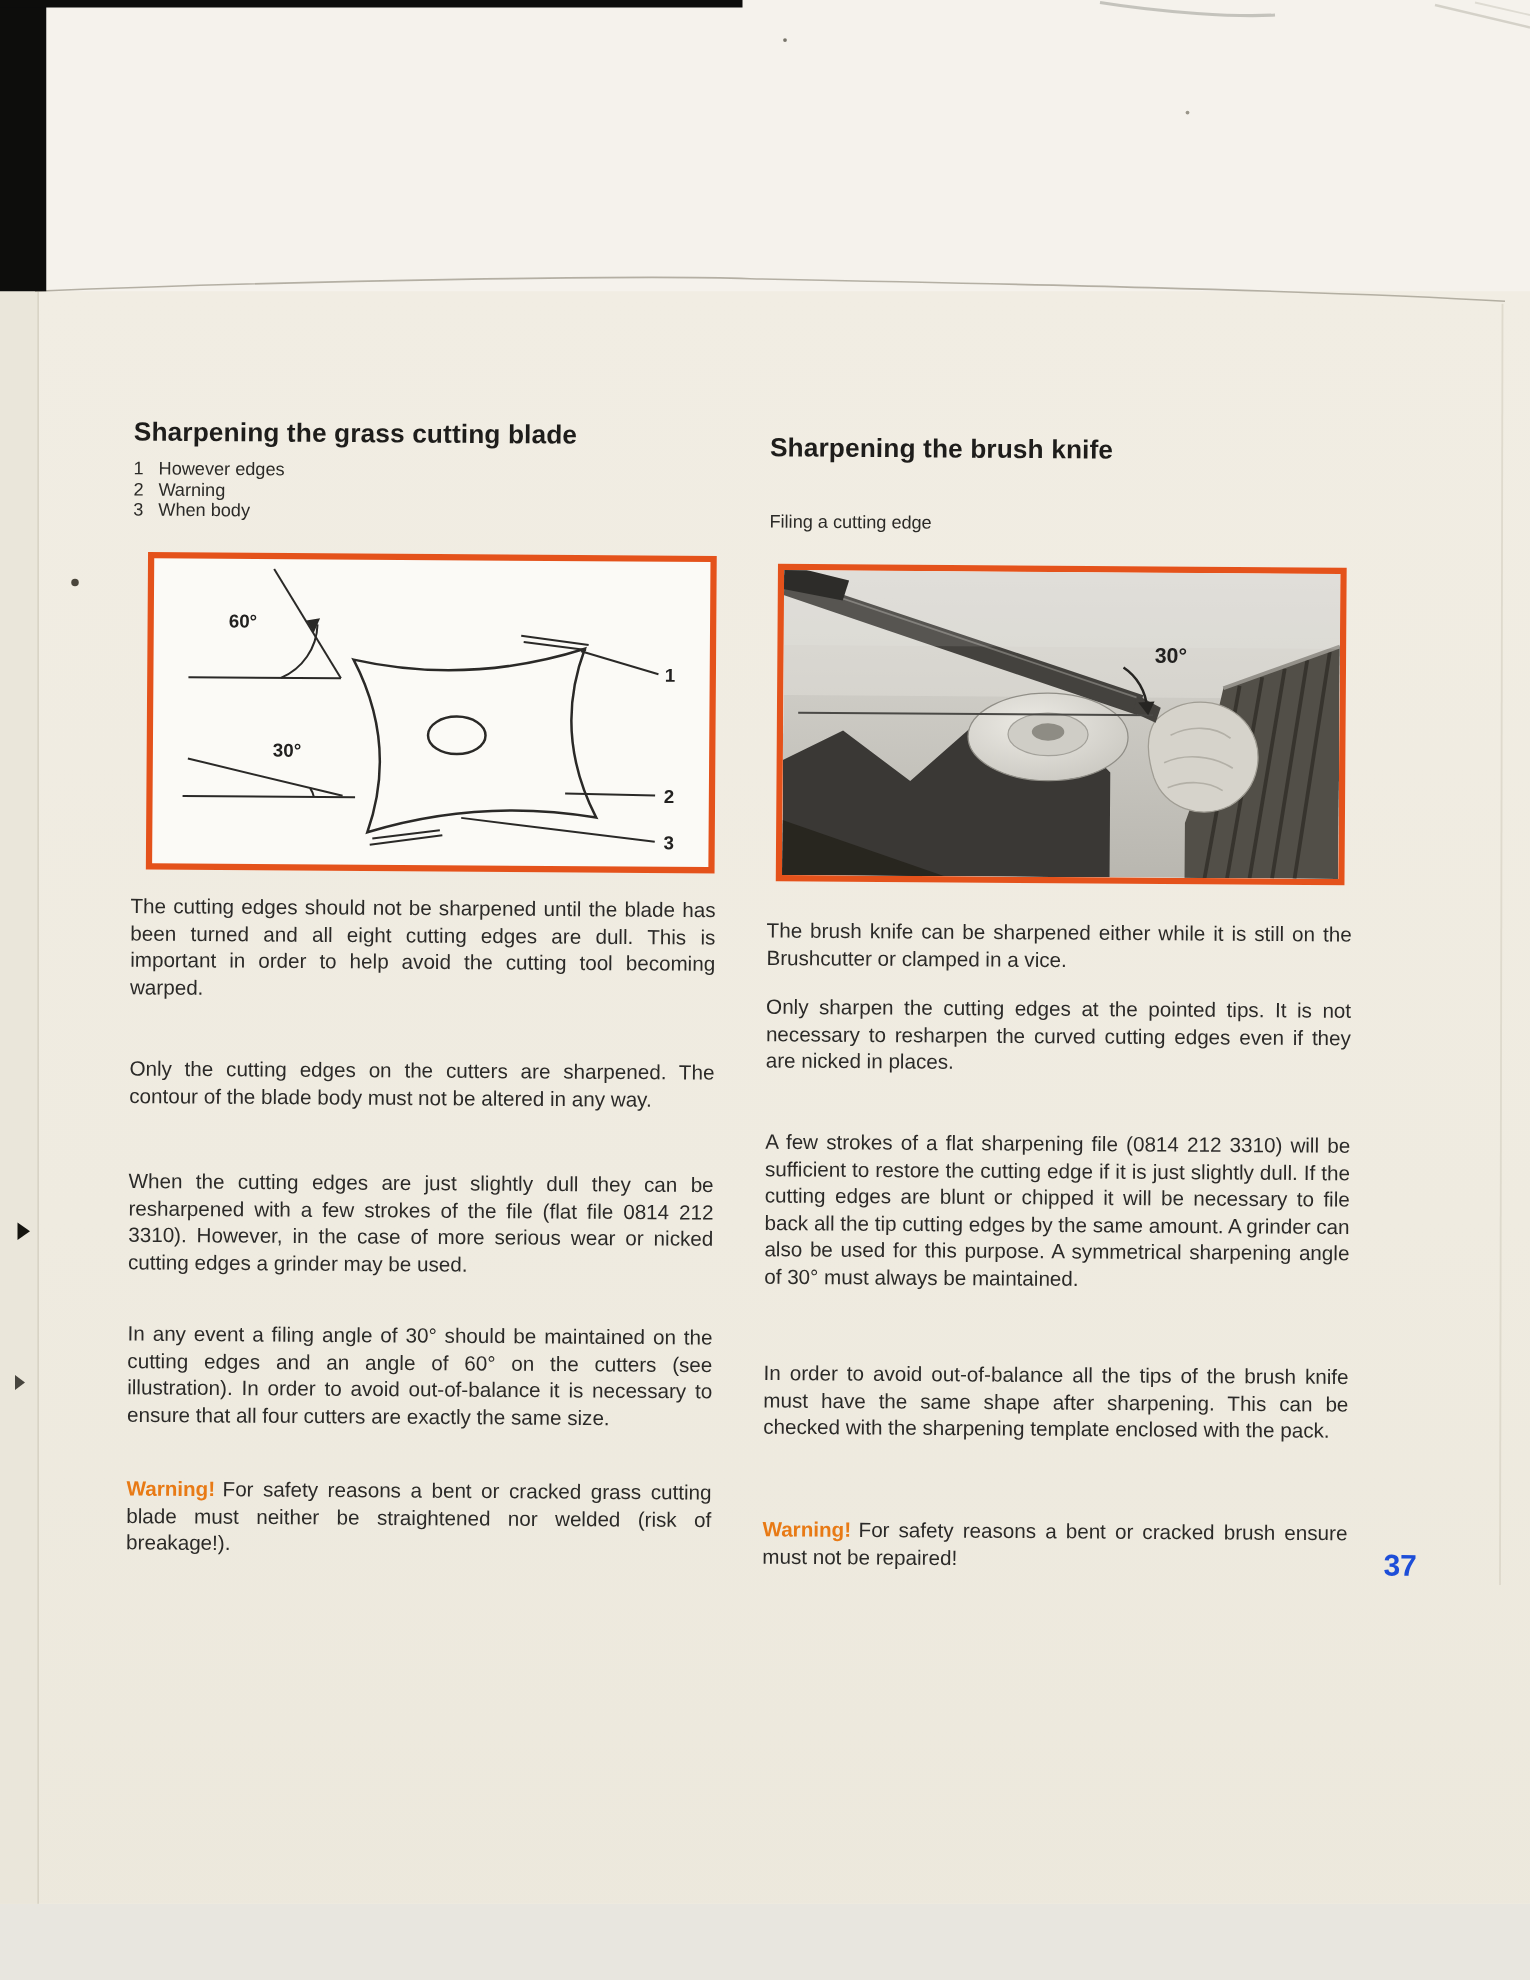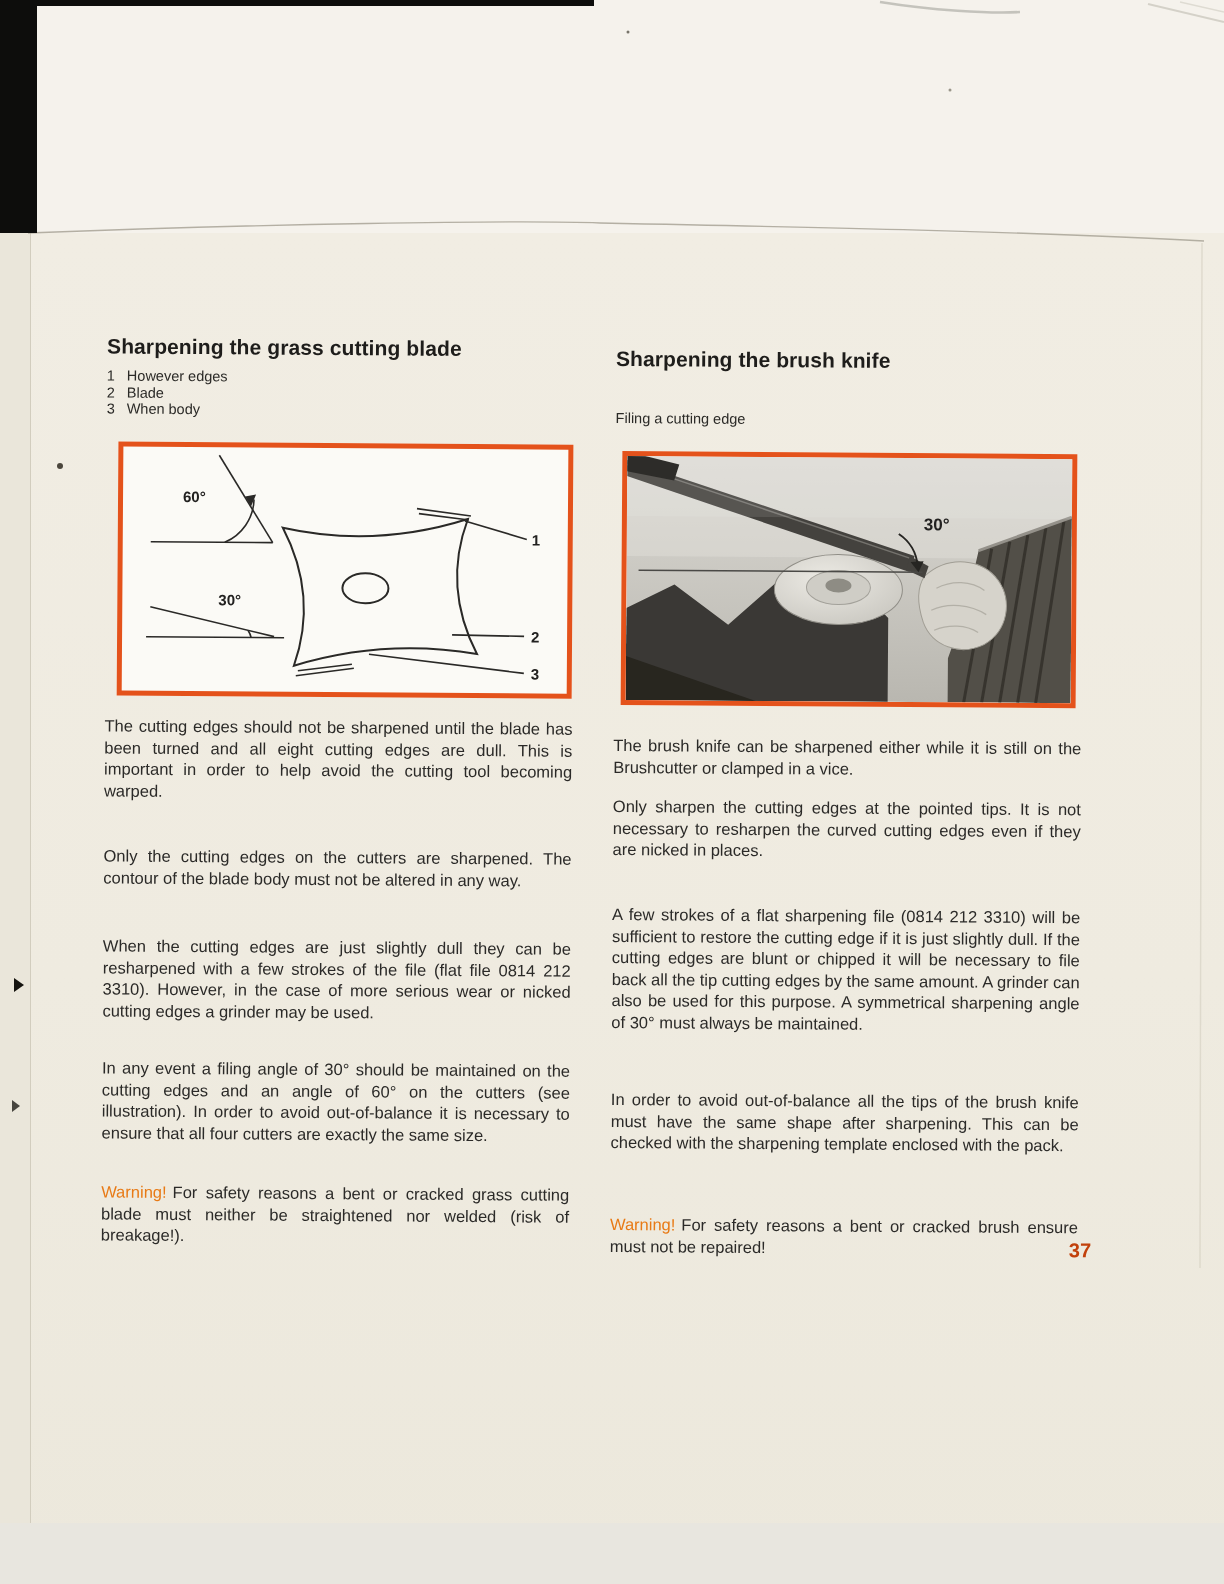--- a/index.html
+++ b/index.html
@@ -27,23 +27,23 @@
   .heading { font-size:21px; line-height:24px; font-weight:700; color:#1e1d1b; letter-spacing:0.1px; }
   .legend { font-size:14.5px; line-height:16.5px; color:#2b2a27; }
   .legend .num { display:inline-block; width:20px; }
   .caption { font-size:14.5px; color:#2b2a27; }
 
   .figure { width:455px; height:254px; border:5px solid #e4521b; background:#fbfaf6; overflow:hidden; }
   .figure svg { display:block; width:445px; height:244px; }
   .figure text { font-family:"Liberation Sans", sans-serif; font-weight:700; fill:#222120; }
 
   .para { font-size:16.5px; line-height:21.5px; color:#2b2a28; text-align:justify; }
-  .warn { color:#e87a15; font-weight:400; margin-right:6px; }
-
-  .pageno { position:absolute; left:1072px; top:1236px; font-size:20px; font-weight:700; color:#c2410c; }
+  .warn { color:#e87a15; font-weight:700; margin-right:6px; }
+
+  .pageno { position:absolute; left:1110px; top:1236px; font-size:24px; font-weight:700; color:#1d4ed8; }
 </style>
 </head>
 <body>
 
 <div class="scan">
 
   <div class="scanner-top"></div>
   <div class="page-body"></div>
   <div class="left-margin"></div>
 
@@ -67,21 +67,21 @@
   <div class="content">
 
     <section class="col col-left">
       <h1 class="heading block" style="top:0;">Sharpening the grass cutting blade</h1>
 
       <div class="legend block" style="top:33px;">
         <div>
           <span class="num">1</span><span>However edges</span>
         </div>
         <div>
-          <span class="num">2</span><span>Blade</span>
+          <span class="num">2</span><span>Warning</span>
         </div>
         <div>
           <span class="num">3</span><span>When body</span>
         </div>
       </div>
 
       <figure class="figure block" style="top:107px; left:12px;">
         <svg viewBox="0 0 445 244">
 
           <path d="M160,80 Q252,100 345,70 Q320,138 355,205 Q262,190 172,218 Q196,148 160,80 Z" fill="none" stroke="#2a2927" stroke-width="2"></path>

